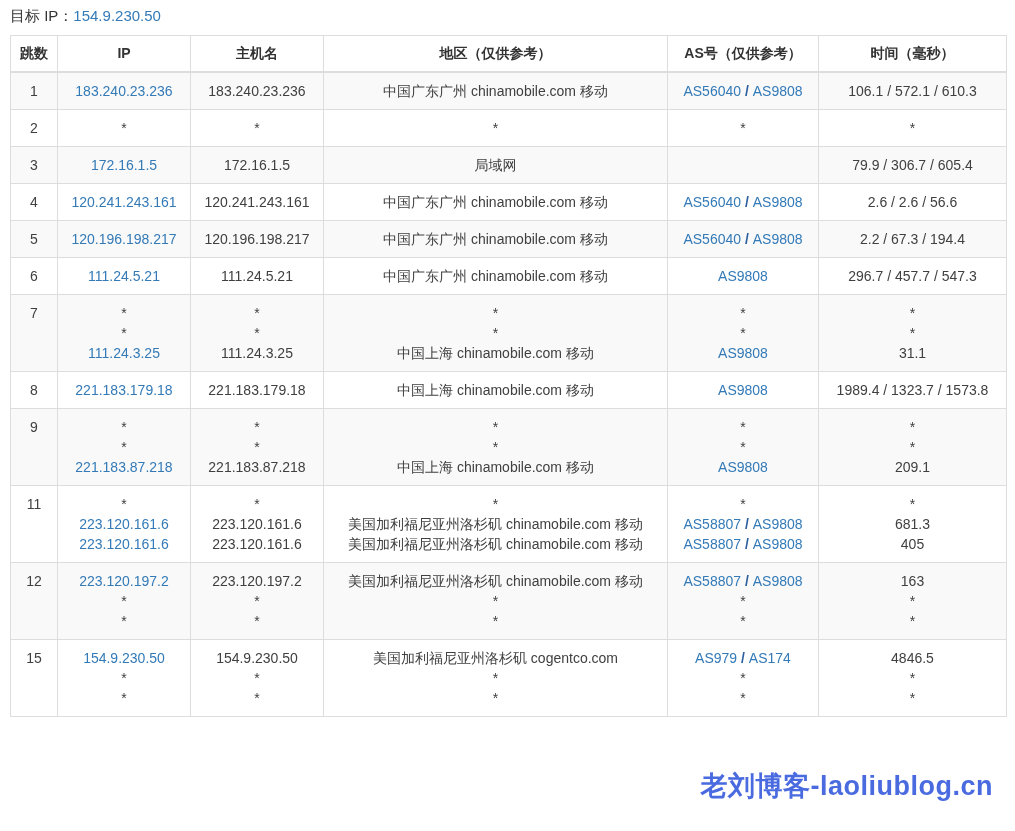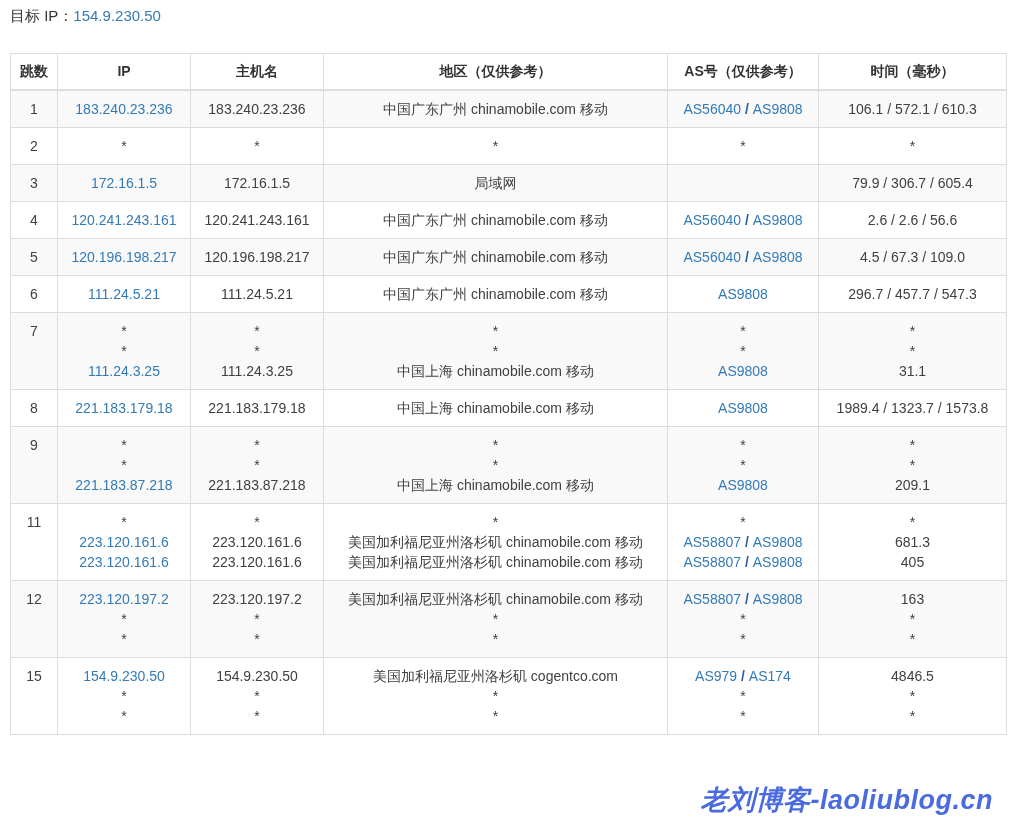--- a/index.html
+++ b/index.html
@@ -1,33 +1,33 @@
 <!DOCTYPE html>
 <html style="--link: #337ab7; --sep: #2c5f9e; --text: #404040; --border: #dddddd; --stripe: #f9f9f9; --wm: #4a6be0;"><head>
 <meta charset="utf-8">
 <style>
   html,body{margin:0;padding:0;background:#ffffff;}
   body{font-family:"Liberation Sans","DejaVu Sans",sans-serif;}
   .page{position:relative;width:1015px;height:831px;background:#fff;overflow:hidden;}
   .title{padding:7px 10px 9px 10px;font-size:15px;color:#333;}
   .title .val{color:var(--link,#337ab7);}
   table.trace{border-collapse:collapse;table-layout:fixed;width:996px;margin-left:10px;
-              font-size:14px;color:var(--text,#404040);margin-top:18px;}
+              font-size:14px;color:var(--text,#404040);}
   .trace th,.trace td{border:1px solid var(--border,#ddd);text-align:center;
                       padding:8px 4px;vertical-align:top;overflow:hidden;}
   .trace th{font-weight:bold;color:#333;border-bottom-width:2px;line-height:19px;
             padding-top:8px;padding-bottom:8px;}
   .trace td{line-height:20px;}
   .line{min-height:20px;}
   tbody tr:nth-child(odd){background:var(--stripe,#f9f9f9);}
   a.lnk{color:var(--link,#337ab7);text-decoration:none;cursor:pointer;}
   .sep{color:var(--sep,#2c5f9e);font-weight:bold;}
-  .watermark{position:absolute;right:22px;bottom:13px;font-size:27px;font-weight:bold;
+  .watermark{position:absolute;right:22px;bottom:27px;font-size:27px;font-weight:bold;
              color:var(--wm,#4a6be0);letter-spacing:0.5px;white-space:nowrap;
-             text-shadow:0 0 2px #fff,0 0 4px #fff,1px 1px 0 #fff;font-style:italic;}
+             text-shadow:0 0 2px #fff,0 0 4px #fff,1px 1px 0 #fff;}
 </style>
 </head>
 <body>
 
 <div class="page">
   <div class="title">
     <span>目标 IP：</span><span class="val">154.9.230.50</span>
   </div>
 
   <table class="trace">
@@ -130,21 +130,21 @@
           <td>
             <div class="line">120.196.198.217</div>
           </td>
           <td>
             <div class="line">中国广东广州 chinamobile.com 移动</div>
           </td>
           <td>
             <div class="line"><a class="lnk">AS56040</a><span class="sep"> / </span><a class="lnk">AS9808</a></div>
           </td>
           <td>
-            <div class="line">4.5 / 67.3 / 109.0</div>
+            <div class="line">2.2 / 67.3 / 194.4</div>
           </td>
         </tr>
         <tr>
           <td>6</td>
           <td>
             <div class="line"><a class="lnk">111.24.5.21</a></div>
           </td>
           <td>
             <div class="line">111.24.5.21</div>
           </td>

